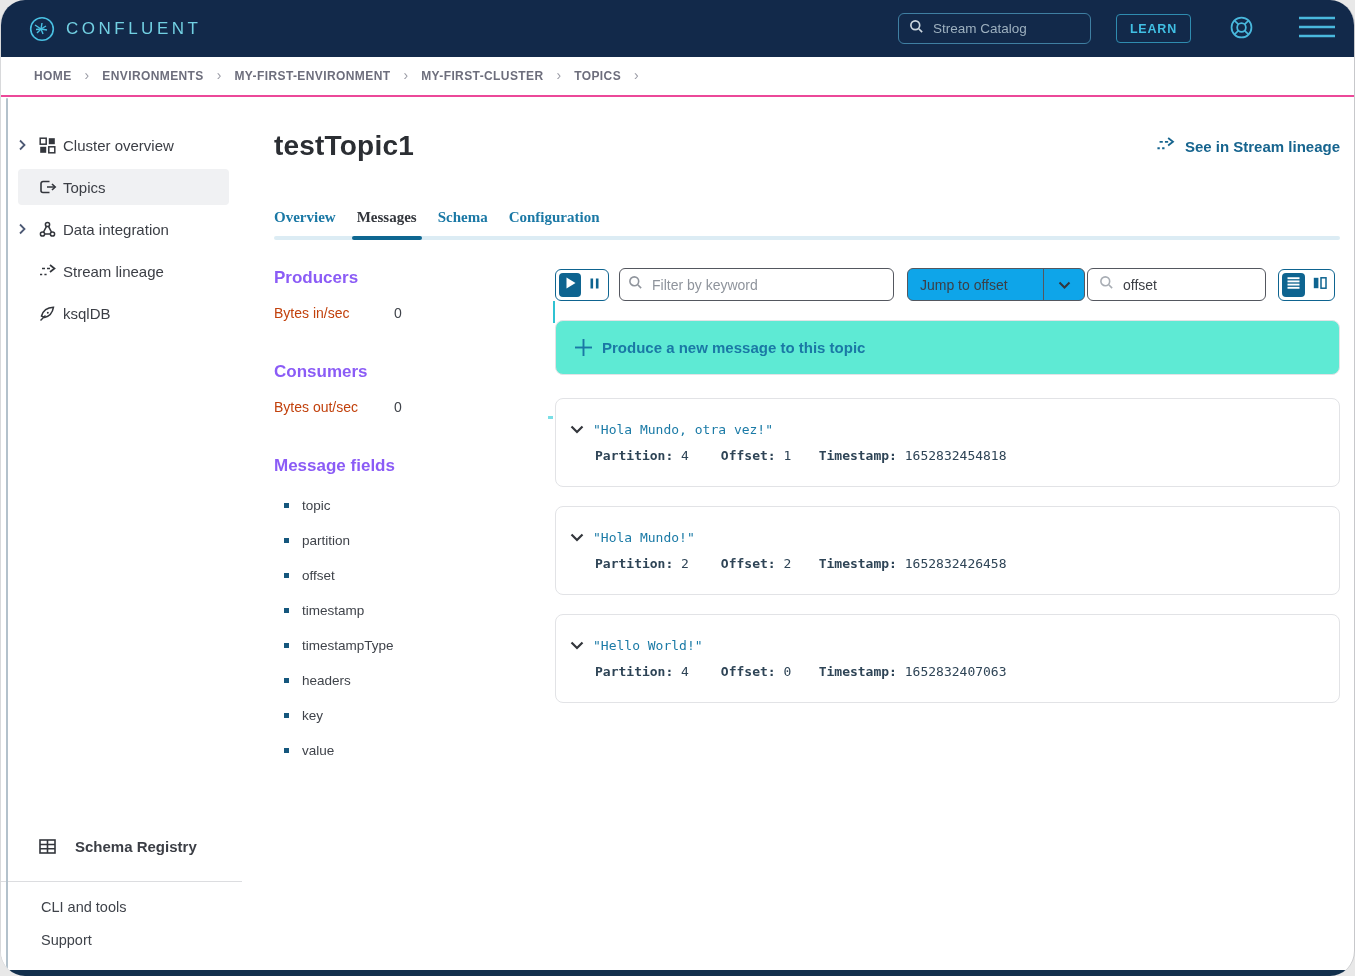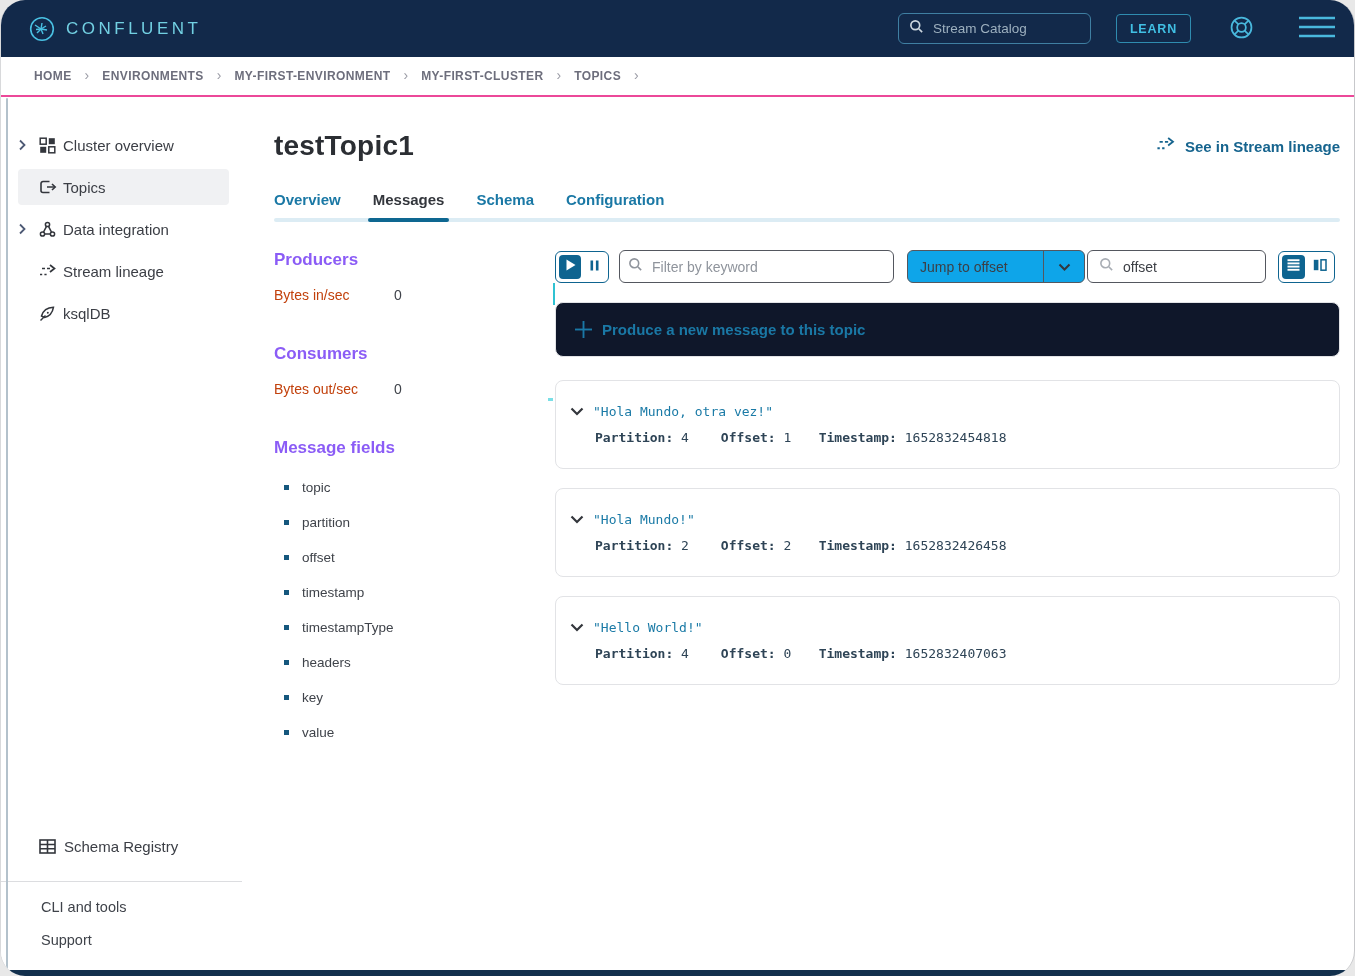--- a/index.html
+++ b/index.html
@@ -39,33 +39,33 @@
   .sidebar{ width:241px; flex:none; padding-top:27px; position:relative; background:#fff; display:flex; flex-direction:column; }
   .nav-item{ height:42px; display:flex; align-items:center; padding-left:17px; cursor:pointer; position:relative; }
   .nav-item .active-bg{ position:absolute; left:17px; right:13px; top:3px; bottom:3px;
                         background:#f0f1f3; border-radius:4px; display:none; }
   .nav-item.active .active-bg{ display:block; }
   .nav-chev{ width:21px; color:#4e5a75; display:flex; align-items:center; position:relative; }
   .nav-ico{ width:24px; color:#33363c; display:flex; align-items:center; position:relative; }
   .nav-label{ font-size:15px; font-weight:500; color:#3b3e45; position:relative; }
   .sidebar-bottom{ margin-top:auto; }
   .sr-item{ height:42px; display:flex; align-items:center; padding-left:38px; cursor:pointer; }
-  .sr-item .nav-label{ font-weight:400; margin-left:1px; }
+  .sr-item .nav-label{ font-weight:700; margin-left:12px; }
   .side-divider{ border-top:1px solid #dcdde0; margin-top:14px; }
   .side-link{ display:block; padding:17px 0 0 40px; font-size:14.5px; color:#3f434a; cursor:pointer; }
   .side-link:last-child{ padding-bottom:22px; }
 
   
   .main{ flex:1; padding:0 14px 0 32px; overflow:hidden; }
   .title-row{ margin-top:33px; display:flex; align-items:center; justify-content:space-between; }
   .page-title{ font-size:28px; font-weight:700; color:#2b2e33; letter-spacing:.2px; }
   .lineage-link{ display:flex; align-items:center; gap:9px; color:#16648e; font-size:15px;
                  font-weight:600; cursor:pointer; }
 
-  .tabs{ margin-top:29px; display:flex; gap:32px; position:relative; }
+  .tabs{ margin-top:47px; display:flex; gap:21px; position:relative;font-family:Liberation Serif, serif; }
   .tabs::after{ content:""; position:absolute; left:0; right:0; bottom:0; height:4px;
                 background:#dcecf4; border-radius:2px; }
   .tab{ font-size:15px; font-weight:600; color:#1a78a5; padding-bottom:14px; cursor:pointer; position:relative; }
   .tab.active{ color:#33363c; }
   .tab.active::after{ content:""; position:absolute; left:-5px; right:-5px; bottom:0; height:4px;
                       background:#0e6791; border-radius:2px; z-index:1; }
 
   .columns{ display:flex; margin-top:28px; }
   .left-col{ width:281px; flex:none; }
   .right-col{ flex:1; }
@@ -102,21 +102,21 @@
               align-items:center; justify-content:center; color:#33363c; }
   .offset-box{ width:179px; margin-left:2px; }
   .view-group{ display:flex; border:1.5px solid #0e6490; border-radius:6px; padding:3px; gap:3px;
                margin-left:12px; background:#fff; }
   .view-btn{ width:23px; height:24px; display:flex; align-items:center; justify-content:center;
              border:none; border-radius:4px; background:#fff; color:#0e6490; cursor:pointer; }
   .view-btn.active{ background:#0e6490; color:#fff; }
 
   
   .produce-card{ margin-top:19px; height:55px; border:1px solid #e2e3e6; border-radius:8px;
-                 display:flex; align-items:center; padding-left:18px; background:#0f172a; cursor:pointer; }
+                 display:flex; align-items:center; padding-left:18px; background:#5eead4; cursor:pointer; }
   .produce-card .plus{ color:#1a78a5; display:flex; margin-right:9px; }
   .produce-label{ font-size:15px; font-weight:600; color:#1a78a5; }
 
   .msg-card{ height:89px; border:1px solid #e2e3e6; border-radius:8px; background:#fff; padding-top:23px; }
   .msg-card.first{ margin-top:23px; }
   .msg-card + .msg-card{ margin-top:19px; }
   .msg-value-row{ display:flex; align-items:center; padding-left:14px; }
   .msg-chev{ background:none; border:none; color:#33363c; cursor:pointer; display:flex; padding:0; }
   .mono{ font-family:"DejaVu Sans Mono","Liberation Mono",monospace; font-size:13px; }
   .msg-value{ color:#1a7aa6; margin-left:9px; }

